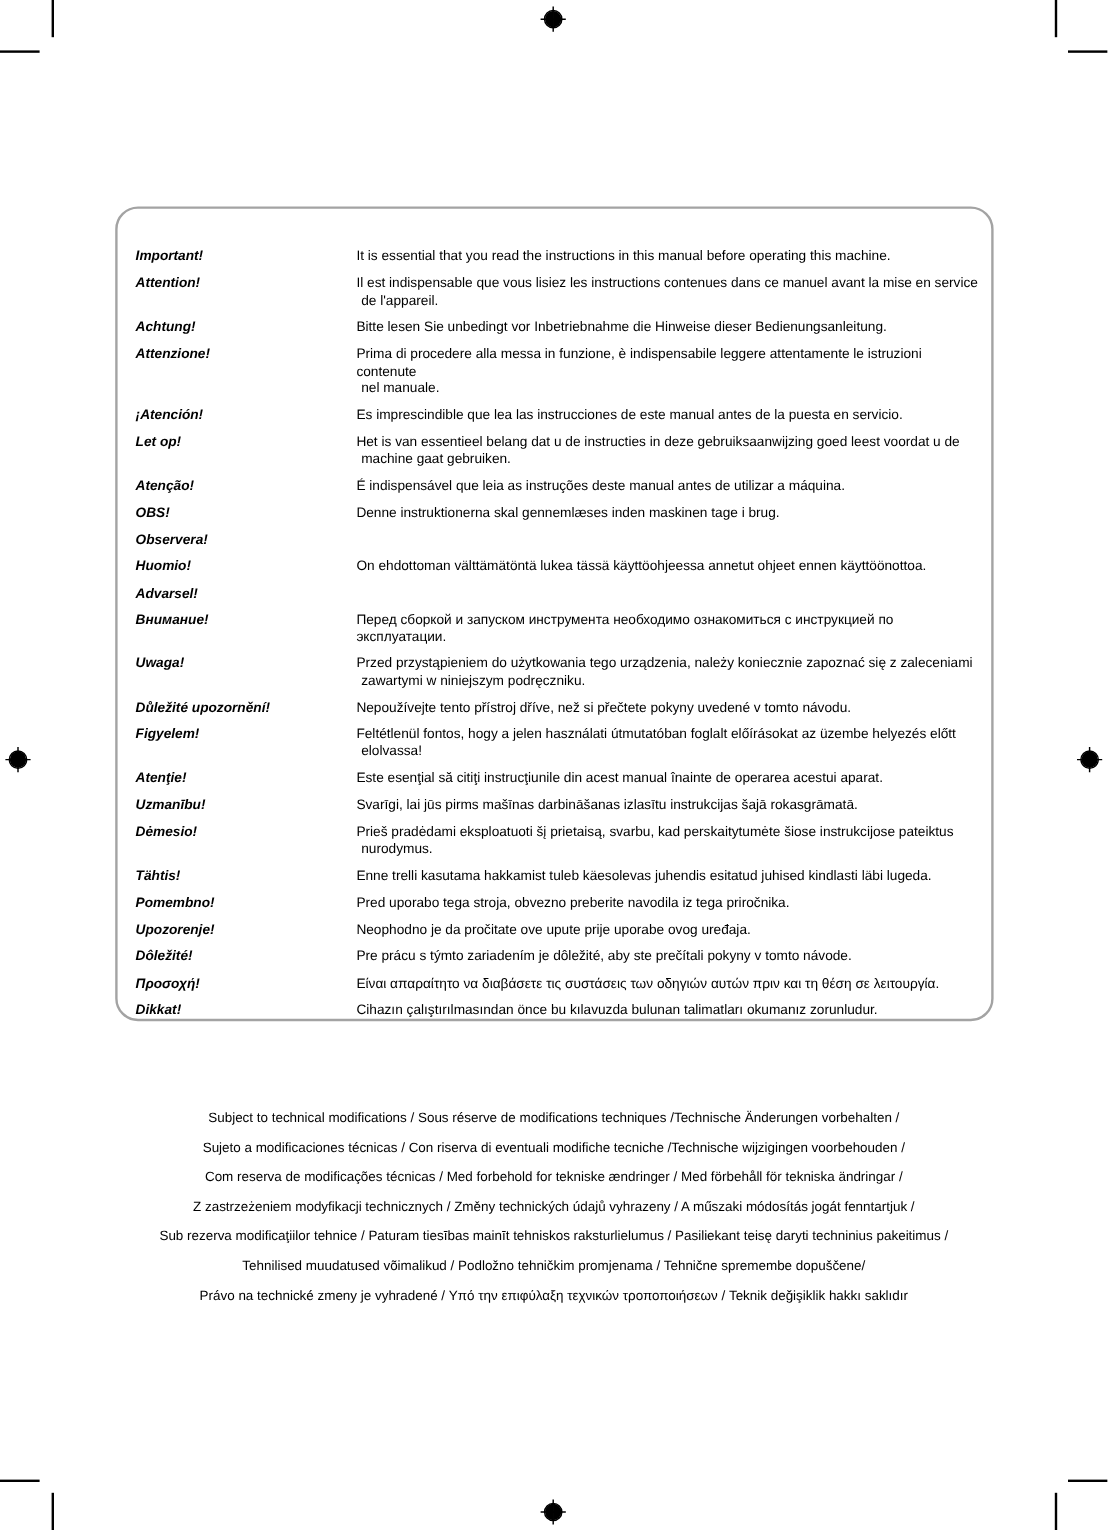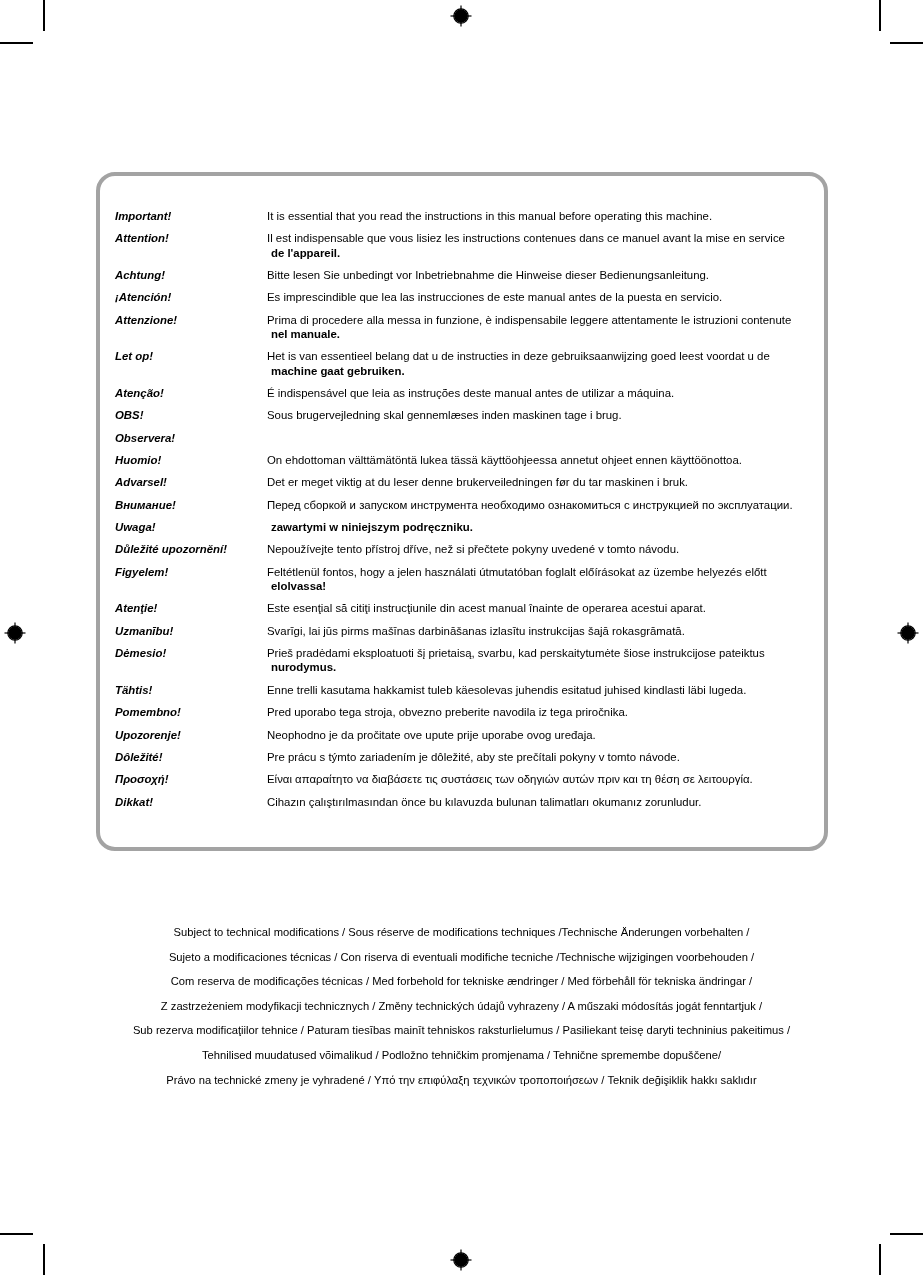--- a/index.html
+++ b/index.html
@@ -44,21 +44,21 @@
   .reg-right  { left: 896px; top: 621px; }
   .reg-bottom { left: 449px; top: 1248px; }
 
   
   .notice-box {
     position: absolute;
     left: 96px;
     top: 172px;
     width: 732px;
     height: 679px;
-    border: 4px solid #a3a3a3;
+    border: 2px solid #a3a3a3;
     border-radius: 19px;
     box-sizing: border-box;
   }
 
   .notice-list {
     position: absolute;
     left: 15px;
     top: 33px;
     right: 8px;
   }
@@ -78,25 +78,25 @@
     padding-top: 0px;
     white-space: nowrap;
   }
 
   .lang-text {
     flex: 1 1 auto;
     font-size: 11.4px;
     line-height: 14.2px;
     font-style: normal;
     font-weight: normal;
+    margin-left: 32px;
   }
   .lang-text .cont {
     display: block;
     padding-left: 4px;
-    font-weight: bold;
   }
 
   
   .footer-block {
     position: absolute;
     left: 0;
     top: 920px;
     width: 923px;
     text-align: center;
   }
@@ -166,57 +166,56 @@
       </div>
       <div class="notice-row">
         <div class="lang-label">Attention!</div>
         <div class="lang-text"><span>Il est indispensable que vous lisiez les instructions contenues dans ce manuel avant la mise en service</span><span class="cont">de l'appareil.</span></div>
       </div>
       <div class="notice-row">
         <div class="lang-label">Achtung!</div>
         <div class="lang-text"><span>Bitte lesen Sie unbedingt vor Inbetriebnahme die Hinweise dieser Bedienungsanleitung.</span></div>
       </div>
       <div class="notice-row">
+        <div class="lang-label">Attenzione!</div>
+        <div class="lang-text"><span>Prima di procedere alla messa in funzione, è indispensabile leggere attentamente le istruzioni contenute</span><span class="cont">nel manuale.</span></div>
+      </div>
+      <div class="notice-row">
         <div class="lang-label">¡Atención!</div>
         <div class="lang-text"><span>Es imprescindible que lea las instrucciones de este manual antes de la puesta en servicio.</span></div>
       </div>
       <div class="notice-row">
-        <div class="lang-label">Attenzione!</div>
-        <div class="lang-text"><span>Prima di procedere alla messa in funzione, è indispensabile leggere attentamente le istruzioni contenute</span><span class="cont">nel manuale.</span></div>
-      </div>
-      <div class="notice-row">
         <div class="lang-label">Let op!</div>
         <div class="lang-text"><span>Het is van essentieel belang dat u de instructies in deze gebruiksaanwijzing goed leest voordat u de</span><span class="cont">machine gaat gebruiken.</span></div>
       </div>
       <div class="notice-row">
         <div class="lang-label">Atenção!</div>
         <div class="lang-text"><span>É indispensável que leia as instruções deste manual antes de utilizar a máquina.</span></div>
       </div>
       <div class="notice-row">
         <div class="lang-label">OBS!</div>
-        <div class="lang-text"><span>Sous brugervejledning skal gennemlæses inden maskinen tage i brug.</span></div>
+        <div class="lang-text"><span>Denne instruktionerna skal gennemlæses inden maskinen tage i brug.</span></div>
       </div>
       <div class="notice-row">
         <div class="lang-label">Observera!</div>
       </div>
       <div class="notice-row">
         <div class="lang-label">Huomio!</div>
         <div class="lang-text"><span>On ehdottoman välttämätöntä lukea tässä käyttöohjeessa annetut ohjeet ennen käyttöönottoa.</span></div>
       </div>
       <div class="notice-row">
         <div class="lang-label">Advarsel!</div>
-        <div class="lang-text"><span>Det er meget viktig at du leser denne brukerveiledningen før du tar maskinen i bruk.</span></div>
       </div>
       <div class="notice-row">
         <div class="lang-label">Внимание!</div>
         <div class="lang-text"><span>Перед сборкой и запуском инструмента необходимо ознакомиться с инструкцией по эксплуатации.</span></div>
       </div>
       <div class="notice-row">
         <div class="lang-label">Uwaga!</div>
-        <div class="lang-text"><span class="cont">zawartymi w niniejszym podręczniku.</span></div>
+        <div class="lang-text"><span>Przed przystąpieniem do użytkowania tego urządzenia, należy koniecznie zapoznać się z zaleceniami</span><span class="cont">zawartymi w niniejszym podręczniku.</span></div>
       </div>
       <div class="notice-row">
         <div class="lang-label">Důležité upozornění!</div>
         <div class="lang-text"><span>Nepoužívejte tento přístroj dříve, než si přečtete pokyny uvedené v tomto návodu.</span></div>
       </div>
       <div class="notice-row">
         <div class="lang-label">Figyelem!</div>
         <div class="lang-text"><span>Feltétlenül fontos, hogy a jelen használati útmutatóban foglalt előírásokat az üzembe helyezés előtt</span><span class="cont">elolvassa!</span></div>
       </div>
       <div class="notice-row">

